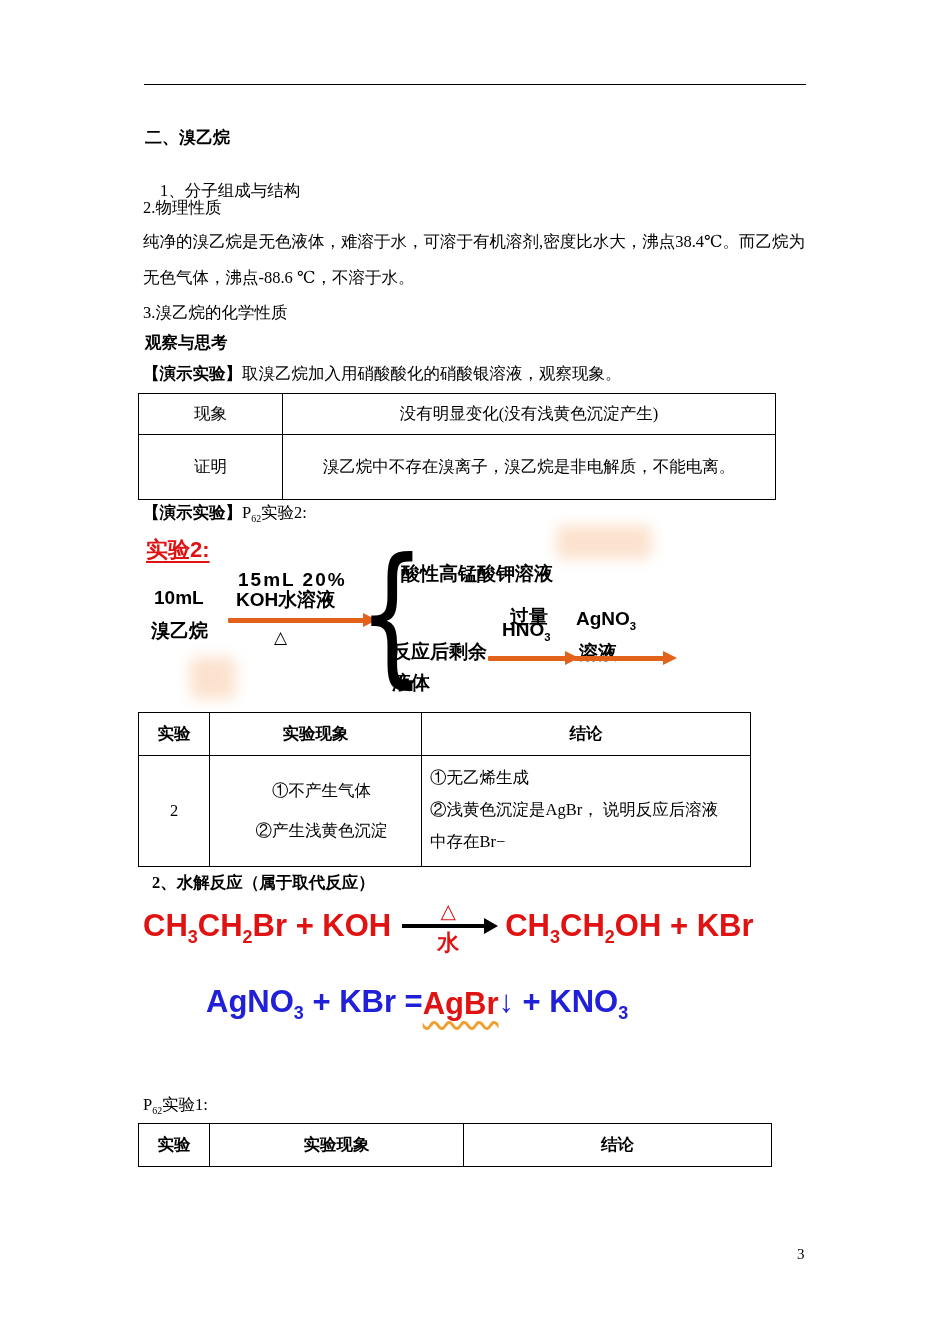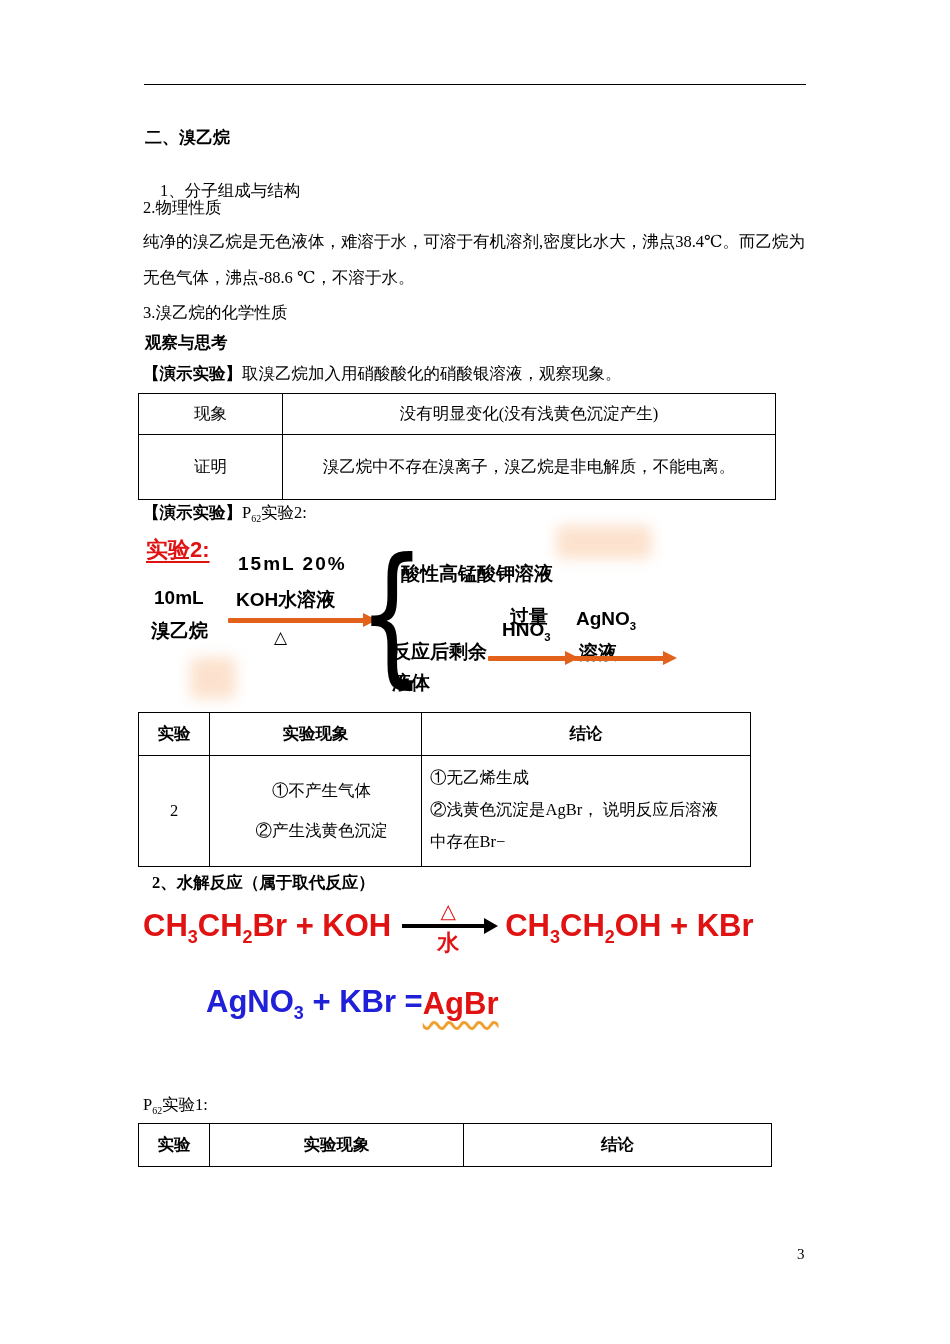--- a/index.html
+++ b/index.html
@@ -53,21 +53,21 @@
   .table3 th{height:40px;text-align:center;font-weight:bold;}
   .table3 .w1{width:68px;}
   .table3 .w2{width:251px;}
   .table3 .w3{width:305px;}
 
   
   .diagram{left:138px;top:527px;width:700px;height:182px;
     font-family:"Liberation Sans","DejaVu Sans",sans-serif;font-weight:bold;font-size:19px;}
   .diagram>div,.diagram>span{position:absolute;white-space:nowrap;}
   .d-label{left:8px;top:8px;font-size:22px;color:#e01212;text-decoration:underline;text-underline-offset:4px;}
-  .d-top1{left:100px;top:26px;letter-spacing:2px;}
+  .d-top1{left:100px;top:42px;letter-spacing:2px;}
   .d-top2{left:98px;top:60px;}
   .d-left1{left:16px;top:60px;}
   .d-left2{left:13px;top:91px;}
   .d-delta{left:136px;top:100px;font-size:17px;font-weight:normal;}
   .d-brace{left:220px;top:12px;font-size:152px;line-height:150px;font-weight:400;
     font-family:"DejaVu Sans",sans-serif;transform:scaleX(0.7);transform-origin:left top;}
   .d-branch1{left:263px;top:34px;}
   .d-branch2a{left:254px;top:112px;}
   .d-branch2b{left:254px;top:143px;}
   .d-excess{left:372px;top:77px;}
@@ -186,20 +186,21 @@
     <span class="cond-above">△</span>
     <span class="cond-line"></span>
     <span class="cond-below">水</span>
   </span>
   <span><span>CH</span><sub>3</sub><span>CH</span><sub>2</sub><span>OH + KBr</span></span>
 </div>
 
 <div class="abs eq2">
   <span><span>AgNO</span><sub>3</sub><span> + KBr = </span></span>
   <span class="red-wavy">AgBr</span>
+  <span><span>↓ + KNO</span><sub>3</sub></span>
 </div>
 
 <div class="abs txt p621">
   <span>P</span><sub>62</sub><span>实验1:</span>
 </div>
 
 <table class="abs table3">
   <tbody>
       <tr>
     <th class="w1">实验</th>

